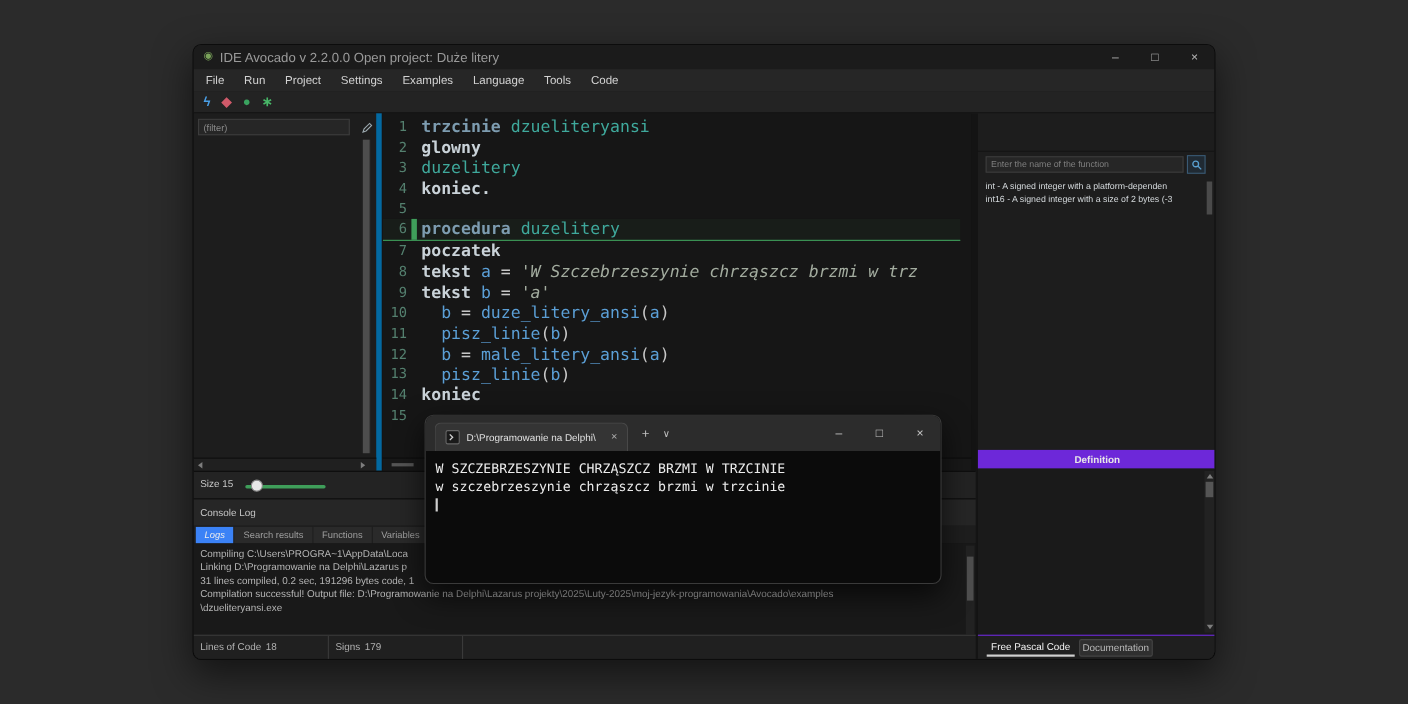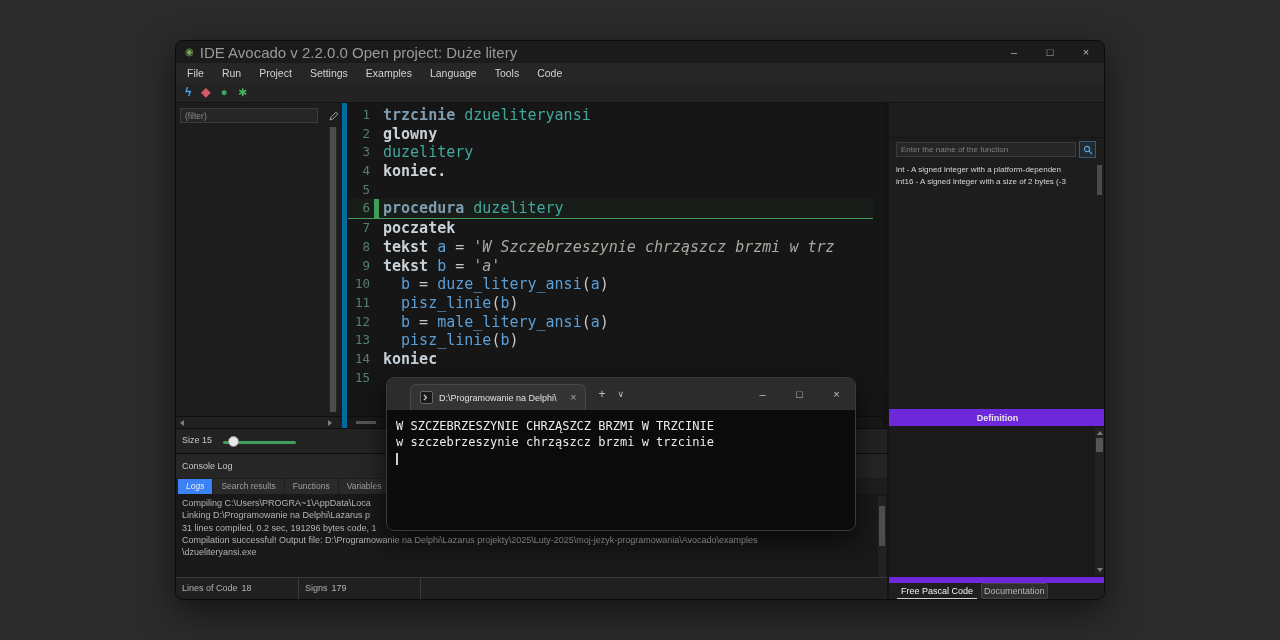--- a/index.html
+++ b/index.html
@@ -9,21 +9,21 @@
     -webkit-font-smoothing:antialiased;
   }
   
   #app-window{
     position:absolute;left:175px;top:40px;width:930px;height:560px;
     background:#202020;border:1px solid #0c0c0c;border-radius:8px;
     box-shadow:0 12px 34px rgba(0,0,0,.55);overflow:hidden;box-sizing:border-box;
   }
   .titlebar{height:22px;display:flex;align-items:center;background:#1b1b1b;}
   .app-icon{font-size:10px;color:#7aa35a;margin:0 6px 0 9px;line-height:22px;}
-  .title-text{font-size:15px;color:#9a9a9a;white-space:nowrap;}
+  .title-text{font-size:12px;color:#9a9a9a;white-space:nowrap;}
   .win-controls{margin-left:auto;display:flex;height:22px;}
   .win-btn{width:36px;text-align:center;line-height:22px;font-size:11px;color:#b5b5b5;}
   .menubar{height:20px;display:flex;align-items:center;background:#262626;padding-left:2px;}
   .menu-item{font-size:10.5px;color:#d2d2d2;padding:0 9px;line-height:20px;}
   .toolbar{height:20px;display:flex;align-items:center;background:#232323;border-bottom:1px solid #131313;padding-left:4px;box-sizing:border-box;}
   .tb-icon{font-size:12px;font-weight:bold;margin:0 5px;line-height:19px;}
   
   .content{position:absolute;top:62px;left:0;right:0;bottom:0;background:#141414;}
   .main-left{position:absolute;left:0;top:0;width:711px;bottom:0;}
   
@@ -87,27 +87,27 @@
   .search-btn{position:absolute;left:190px;top:38px;width:17px;height:17px;background:#202a33;border:1px solid #3a5a74;box-sizing:border-box;display:flex;align-items:center;justify-content:center;}
   .function-results{position:absolute;left:7px;top:61px;right:14px;}
   .result-line{font-size:8px;line-height:12px;color:#d4d9dc;white-space:nowrap;overflow:hidden;}
   .rp-upper-scroll{position:absolute;right:3px;top:60px;width:7px;height:240px;}
   .rp-upper-scroll .thumb{position:absolute;left:1px;right:1px;top:2px;height:30px;background:#4a4a4a;}
   .definition-strip{position:absolute;left:0;top:306px;width:100%;height:17px;background:#6d28d9;display:flex;align-items:center;justify-content:center;}
   .definition-strip span{font-size:9px;font-weight:600;color:#e8e8e8;}
   .rp-lower{position:absolute;left:0;top:323px;right:0;bottom:22px;background:#1a1a1a;}
   .rp-lower-scroll{position:absolute;right:2px;top:2px;width:9px;bottom:2px;background:#222;}
   .rp-lower-scroll .thumb{position:absolute;left:1px;right:1px;top:10px;height:14px;background:#555;}
-  .right-tabs{position:absolute;left:0;bottom:0;width:100%;height:22px;background:#1f1f1f;border-top:6px solid #6d28d9;display:flex;align-items:center;padding-left:8px;box-sizing:border-box;}
+  .right-tabs{position:absolute;left:0;bottom:0;width:100%;height:22px;background:#1f1f1f;border-top:1px solid #6d28d9;display:flex;align-items:center;padding-left:8px;box-sizing:border-box;}
   .rtab{font-size:9px;color:#b8b8b8;padding:2px 2px;margin-right:4px;background:#2f2f2f;border:1px solid #454545;border-radius:2px;}
   .rtab.active{background:transparent;border:none;color:#f2f2f2;border-bottom:2px solid #cfcfcf;border-radius:0;padding:3px 4px 2px 4px;}
   
   .terminal{position:absolute;left:210px;top:336px;width:470px;height:154px;background:#0b0b0b;border:1px solid #3a3a3a;border-radius:8px;box-shadow:0 10px 26px rgba(0,0,0,.65);z-index:20;overflow:hidden;box-sizing:border-box;}
   .term-titlebar{height:32px;background:#2c2c2c;display:flex;align-items:center;}
-  .term-tab{align-self:flex-end;height:26px;margin-left:23px;background:#343434;border:1px solid #484848;border-bottom:none;border-radius:6px 6px 0 0;display:flex;align-items:center;padding:0 9px;box-sizing:border-box;}
+  .term-tab{align-self:flex-end;height:26px;margin-left:8px;background:#343434;border:1px solid #484848;border-bottom:none;border-radius:6px 6px 0 0;display:flex;align-items:center;padding:0 9px;box-sizing:border-box;}
   .term-tab-icon{width:11px;height:11px;background:#1a1a1a;border:1px solid #666;border-radius:2px;display:flex;align-items:center;justify-content:center;margin-right:6px;}
   .term-tab-title{font-size:9px;color:#e0e0e0;white-space:nowrap;}
   .term-tab-close{font-size:10px;color:#ababab;margin-left:14px;}
   .term-plus{font-size:12px;color:#c0c0c0;margin-left:12px;}
   .term-chevron{font-size:9px;color:#c0c0c0;margin-left:12px;}
   .term-controls{margin-left:auto;display:flex;height:32px;}
   .term-btn{width:37px;text-align:center;line-height:32px;font-size:11px;color:#c2c2c2;}
   .term-output{padding:8px 9px;font-family:"DejaVu Sans Mono",monospace;font-size:12px;line-height:16px;color:#ececec;}
   .tline{white-space:pre;}
   .cursor{display:inline-block;width:2px;height:12px;background:#cfcfcf;vertical-align:middle;}

